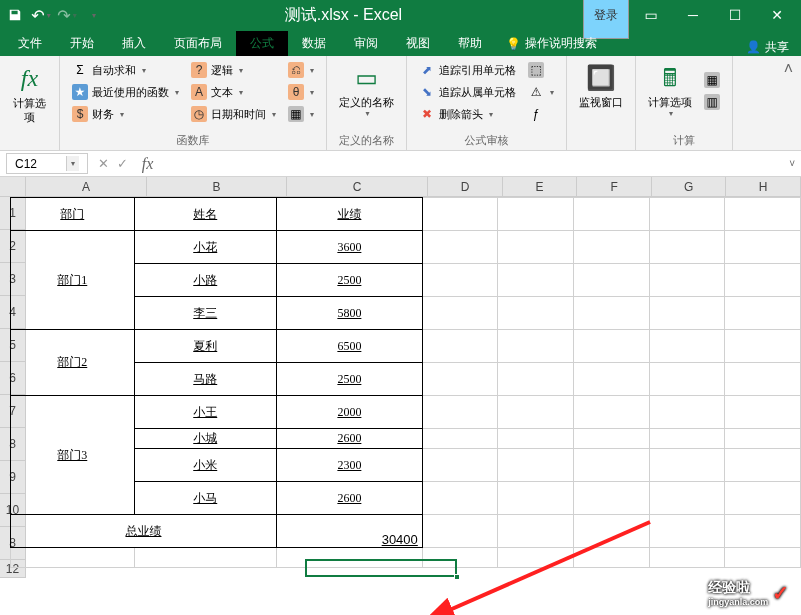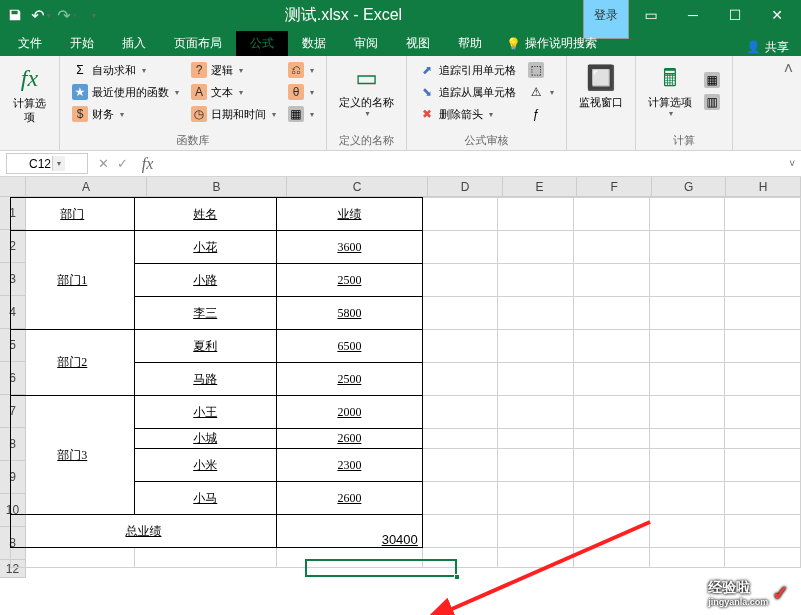--- a/index.html
+++ b/index.html
@@ -31,21 +31,21 @@
     .ribbon-col { display: flex; flex-direction: column; gap: 2px; }
     .small-btn { display: flex; align-items: center; gap: 4px; padding: 2px 6px; cursor: pointer; font-size: 11px; white-space: nowrap; }
     .small-ic { width: 16px; height: 16px; display: inline-flex; align-items: center; justify-content: center; font-size: 12px; }
     .ic-orange { background: #f4b183; color: #333; border-radius: 2px; }
     .ic-blue { background: #5b9bd5; color: #fff; border-radius: 2px; }
     .ic-gray { background: #bfbfbf; border-radius: 2px; }
     .dd { font-size: 8px; color: #666; margin-left: 2px; }
     
     
     .formula-row { height: 26px; border-bottom: 1px solid #d4d4d4; display: flex; align-items: center; background: #fff; }
-    .name-box { width: 82px; border: 1px solid #ccc; margin: 2px 2px 2px 6px; padding: 2px 22px; font-size: 12px; display: flex; align-items: center; }
+    .name-box { width: 82px; border: 1px solid #ccc; margin: 2px 2px 2px 6px; padding: 2px 8px; font-size: 12px; display: flex; align-items: center; }
     .name-dd { margin-left: auto; font-size: 8px; color: #666; background:#f0f0f0; padding: 3px 4px; border-left:1px solid #ccc; }
     .fx-btns { display: flex; gap: 8px; padding: 0 8px; color: #999; }
     .fx-btn { cursor: pointer; font-size: 13px; }
     .fx-label { font-style: italic; font-family: serif; color: #666; padding: 0 6px; }
     .formula-input { flex: 1; border: none; font-size: 12px; padding: 2px 6px; outline: none; }
     .fbar-exp { padding: 0 6px; color:#666; font-size:10px; }
     
     
     .sheet-container { position: relative; height: 438px; overflow: hidden; }
     .corner { position: absolute; left: 0; top: 0; width: 26px; height: 20px; background: #e6e6e6; border-right: 1px solid #ccc; border-bottom: 1px solid #ccc; }

